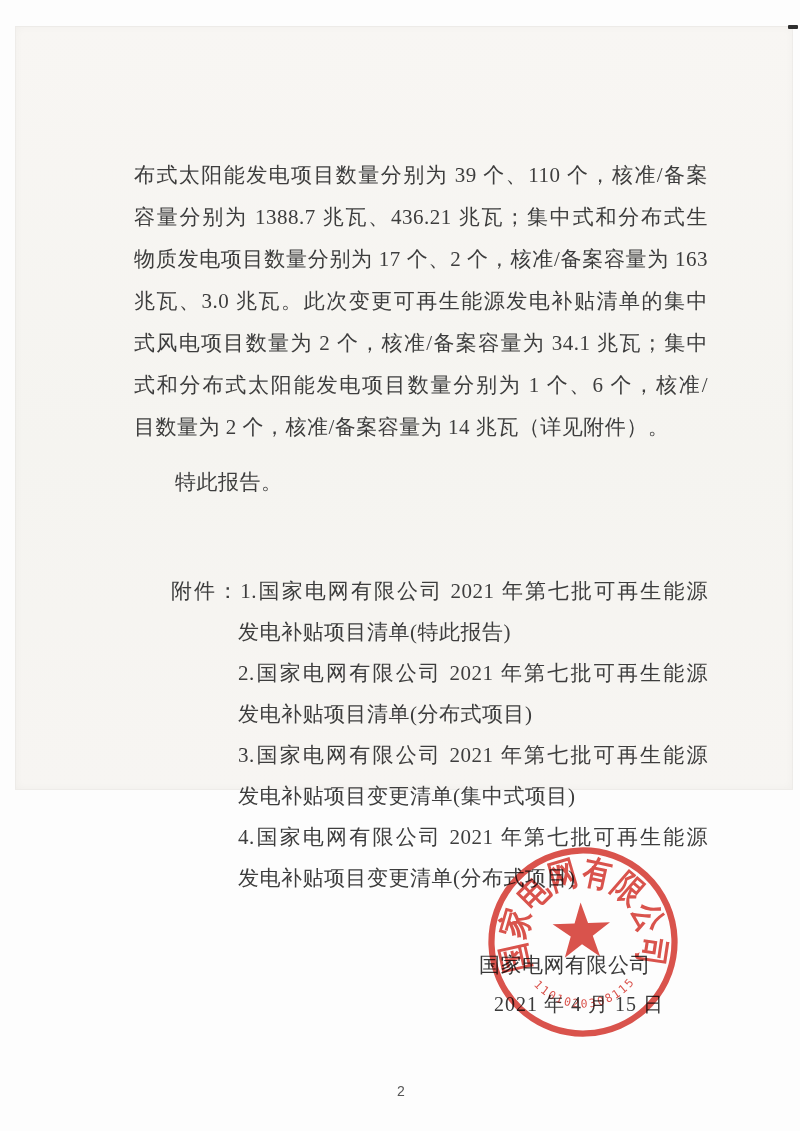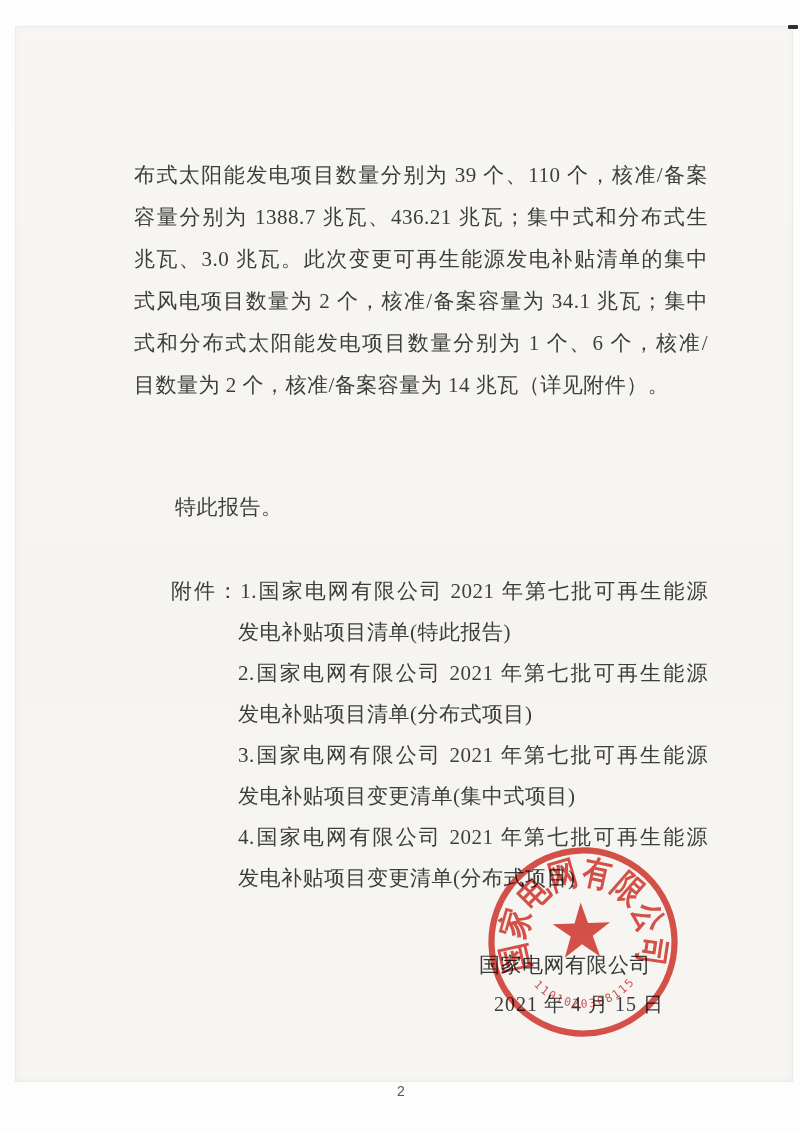--- a/index.html
+++ b/index.html
@@ -7,21 +7,21 @@
   body {
     position: relative;
     width: 800px; height: 1131px;
     background: #fdfdfd;
     font-family: "Liberation Serif", "DejaVu Serif", serif;
     overflow: hidden;
   }
   .scan-page {
     position: absolute;
     left: 15px; top: 26px;
-    width: 778px; height: 1056px;
+    width: 778px; height: 764px;
     background: linear-gradient(180deg, #f8f6f3 0%, #f5f4f0 55%, #f7f5f2 100%);
     border: 1px solid rgba(0,0,0,0.04);
     box-shadow: 0 0 8px rgba(0,0,0,0.03) inset;
   }
   .corner-mark {
     position: absolute;
     left: 788px; top: 25px;
     width: 10px; height: 4px;
     background: #2f2f2f;
     border-radius: 1px;
@@ -31,21 +31,21 @@
     left: 118px; top: 127px;
     width: 574px;
     font-size: 21px;
     line-height: 42px;
     color: #3d3d3d;
     letter-spacing: 0.5px;
   }
   .line-j { text-align: justify; text-align-last: justify; }
   .closing {
     position: absolute;
-    left: 159px; top: 469px;
+    left: 159px; top: 444px;
     font-size: 21px; line-height: 22px;
     color: #3d3d3d; letter-spacing: 0.5px;
   }
   .attachments {
     position: absolute;
     left: 155px; top: 544px;
     width: 537px;
     font-size: 21px;
     line-height: 41px;
     color: #3d3d3d;
@@ -94,20 +94,21 @@
   }
 </style>
 </head>
 <body>
 
 <div class="scan-page">
 
   <div class="body-text">
     <div class="line-j">布式太阳能发电项目数量分别为 39 个、110 个，核准/备案</div>
     <div class="line-j">容量分别为 1388.7 兆瓦、436.21 兆瓦；集中式和分布式生</div>
+    <div class="line-j">物质发电项目数量分别为 17 个、2 个，核准/备案容量为 163</div>
     <div class="line-j">兆瓦、3.0 兆瓦。此次变更可再生能源发电补贴清单的集中</div>
     <div class="line-j">式风电项目数量为 2 个，核准/备案容量为 34.1 兆瓦；集中</div>
     <div class="line-j">式和分布式太阳能发电项目数量分别为 1 个、6 个，核准/</div>
     <div>目数量为 2 个，核准/备案容量为 14 兆瓦（详见附件）。</div>
   </div>
 
   <div class="closing">特此报告。</div>
 
   <div class="attachments">
     <div class="line-j"><span>附件：</span><span>1.国家电网有限公司 2021 年第七批可再生能源</span></div>

